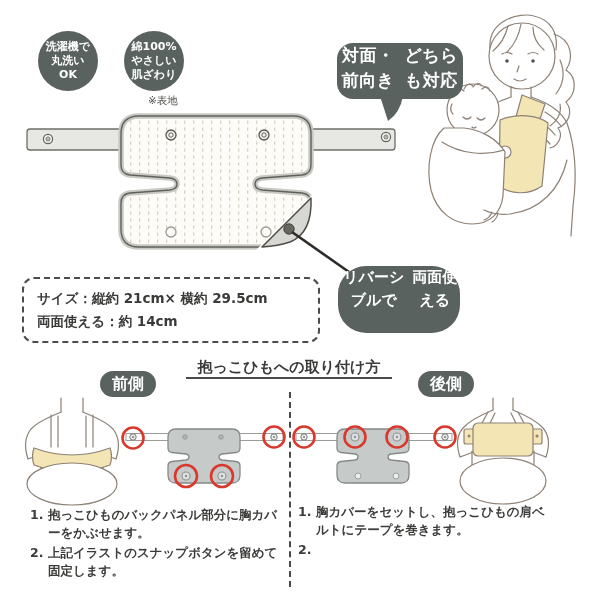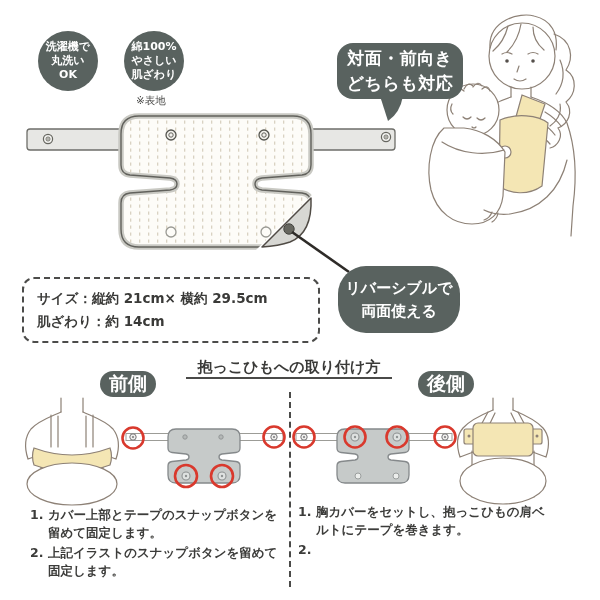--- a/index.html
+++ b/index.html
@@ -6,24 +6,24 @@
   body{width:600px;height:600px;background:#ffffff;position:relative;overflow:hidden;
        font-family:"DejaVu Sans",sans-serif;color:#3c3c3a;}
   .abs{position:absolute;}
   
   .badge{width:60px;height:60px;border-radius:50%;background:#59625f;color:#fff;
          display:flex;flex-direction:column;align-items:center;justify-content:center;
          font-size:11px;font-weight:600;line-height:1.3;text-align:center;}
   .note{font-size:10.5px;color:#4a4a48;}
   
   .bubble{background:#59625f;color:#fff;font-weight:700;text-align:center;
-          display:flex;flex-direction:column;justify-content:center;}
+          display:flex;flex-direction:row;justify-content:center;}
   .bubble.dir{left:337px;top:43px;width:126px;height:56px;border-radius:16px;font-size:17px;line-height:1.45;letter-spacing:.5px;}
   .bubble.rev{left:338px;top:266px;width:122px;height:67px;border-radius:28px;font-size:15px;line-height:1.5;}
-  .pill{background:#59625f;color:#fff;font-weight:700;font-size:19px;
+  .pill{background:#59625f;color:#fff;font-weight:700;font-size:16px;
         width:56px;height:26px;border-radius:13px;display:flex;align-items:center;justify-content:center;}
   
   .sizebox{left:22px;top:277px;width:268px;height:62px;border:2px dashed #4c4c4a;border-radius:12px;
            display:flex;flex-direction:column;justify-content:center;padding:0 13px;gap:5px;
            font-size:13.5px;font-weight:600;color:#3a3a38;}
   
   .sec-title{left:186px;top:358px;width:206px;text-align:center;font-size:15px;font-weight:700;
              color:#3a3a38;border-bottom:2px solid #4a4a48;}
   .divider{left:289px;top:392px;height:195px;border-left:2px dashed #4a4a48;}
   .steps{font-size:12.5px;font-weight:600;color:#3c3c3a;line-height:1.45;}
@@ -181,46 +181,46 @@
 <div class="abs badge" style="left:38px;top:31px;">
   <span>洗濯機で</span>
   <span>丸洗い</span>
   <span>OK</span>
 </div>
 <div class="abs badge" style="left:124px;top:31px;">
   <span>綿100%</span>
   <span>やさしい</span>
   <span>肌ざわり</span>
 </div>
-<div class="abs note" style="left:136px;top:94px;">※表地</div>
+<div class="abs note" style="left:148px;top:94px;">※表地</div>
 
 <div class="abs bubble dir">
   <span>対面・前向き</span>
   <span>どちらも対応</span>
 </div>
 
 <div class="abs bubble rev">
   <span>リバーシブルで</span>
   <span>両面使える</span>
 </div>
 
 <div class="abs sizebox">
   <span>サイズ：縦約 21cm× 横約 29.5cm</span>
-  <span>肌ざわり：約 14cm</span>
+  <span>両面使える：約 14cm</span>
 </div>
 
 <div class="abs sec-title">抱っこひもへの取り付け方</div>
 <div class="abs pill" style="left:100px;top:371px;">前側</div>
 <div class="abs pill" style="left:418px;top:371px;">後側</div>
 <div class="abs divider"></div>
 
 <div class="abs steps" style="left:30px;top:506px;width:250px;">
   <div class="step">
     <span class="num">1.</span>
-    <span>カバー上部とテープのスナップボタンを留めて固定します。</span>
+    <span>抱っこひものバックパネル部分に胸カバーをかぶせます。</span>
   </div>
   <div class="step">
     <span class="num">2.</span>
     <span>上記イラストのスナップボタンを留めて固定します。</span>
   </div>
 </div>
 
 <div class="abs steps" style="left:298px;top:503px;width:252px;">
   <div class="step">
     <span class="num">1.</span>

